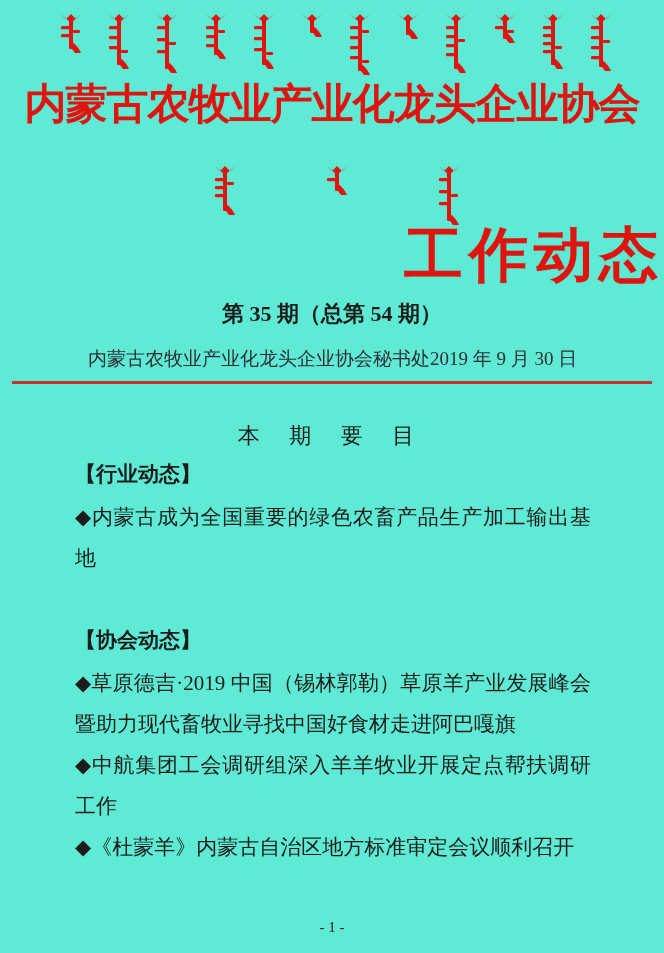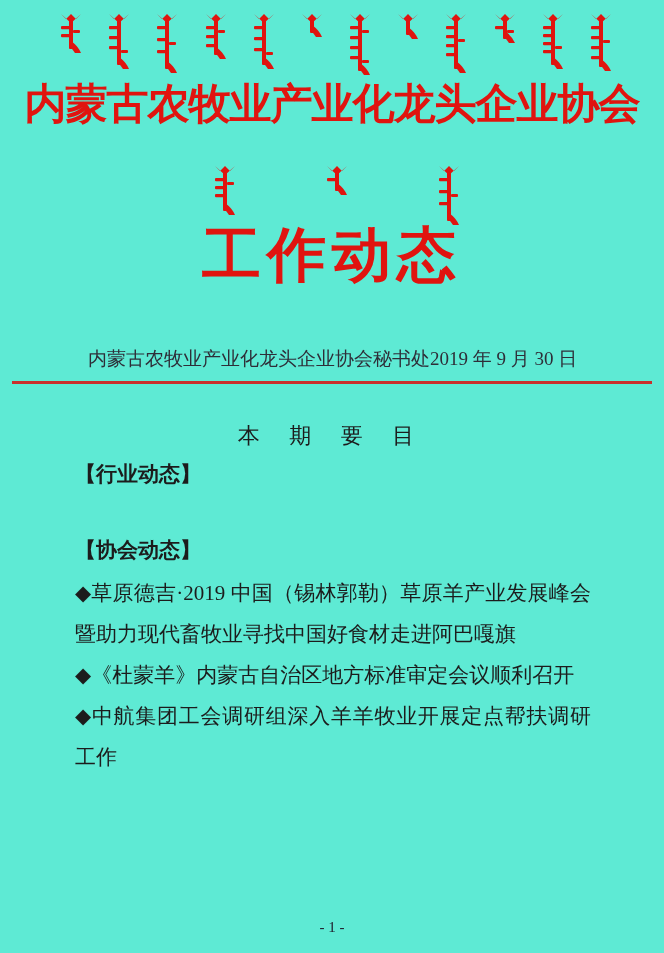--- a/index.html
+++ b/index.html
@@ -22,21 +22,21 @@
   .mongol-row-2{top:166px;left:212px;width:250px;}
   .mongol-row svg{display:block;}
 
   .org-title{
     position:absolute;top:76px;left:0;width:100%;margin:0;
     text-align:center;font-size:42px;font-weight:bold;color:var(--red);
     letter-spacing:-1px;white-space:nowrap;
   }
   .newsletter-title{
     position:absolute;top:216px;left:0;width:100%;margin:0;
-    text-align:center;font-size:59px;font-weight:bold;color:var(--red);
+    text-align:right;font-size:59px;font-weight:bold;color:var(--red);
     letter-spacing:6px;white-space:nowrap;
   }
   .issue-line{
     position:absolute;top:299px;left:0;width:100%;
     text-align:center;font-size:22px;font-weight:bold;color:var(--ink);
   }
   .publisher-row{
     position:absolute;top:346px;left:75px;width:515px;
     display:flex;justify-content:center;align-items:baseline;
     font-size:19px;color:var(--soft-ink);white-space:nowrap;
@@ -201,36 +201,38 @@
         <rect x="3" y="12" width="9" height="3.2" rx="1"></rect>
         <rect x="3" y="24" width="9" height="3.2" rx="1"></rect>
         <rect x="15" y="28" width="7" height="3" rx="1"></rect>
         <rect x="3" y="36" width="9" height="3.2" rx="1"></rect>
         <path d="M13 47 Q20 52 23 59 L17 59 Q13 54 11 50 Z"></path>
       </svg>
     </div>
 
   <h2 class="newsletter-title">工作动态</h2>
 
+  <div class="issue-line">第 35 期（总第 54 期）</div>
 
   <div class="publisher-row">
     <span>内蒙古农牧业产业化龙头企业协会秘书处</span>
     <span>2019 年 9 月 30 日</span>
   </div>
 
   <div class="divider"></div>
 
   <div class="toc-heading">本 期 要 目</div>
 
   <div class="toc-body">
 
     <h3 class="section-heading section-industry">【行业动态】</h3>
+    <p class="toc-item">◆内蒙古成为全国重要的绿色农畜产品生产加工输出基地</p>
 
     <h3 class="section-heading section-association">【协会动态】</h3>
     <p class="toc-item">◆草原德吉·2019 中国（锡林郭勒）草原羊产业发展峰会暨助力现代畜牧业寻找中国好食材走进阿巴嘎旗</p>
+    <p class="toc-item">◆中航集团工会调研组深入羊羊牧业开展定点帮扶调研工作</p>
     <p class="toc-item">◆《杜蒙羊》内蒙古自治区地方标准审定会议顺利召开</p>
-    <p class="toc-item">◆中航集团工会调研组深入羊羊牧业开展定点帮扶调研工作</p>
 
   </div>
 
   <div class="footer">- 1 -</div>
 
 </div>
 
 </body></html>

